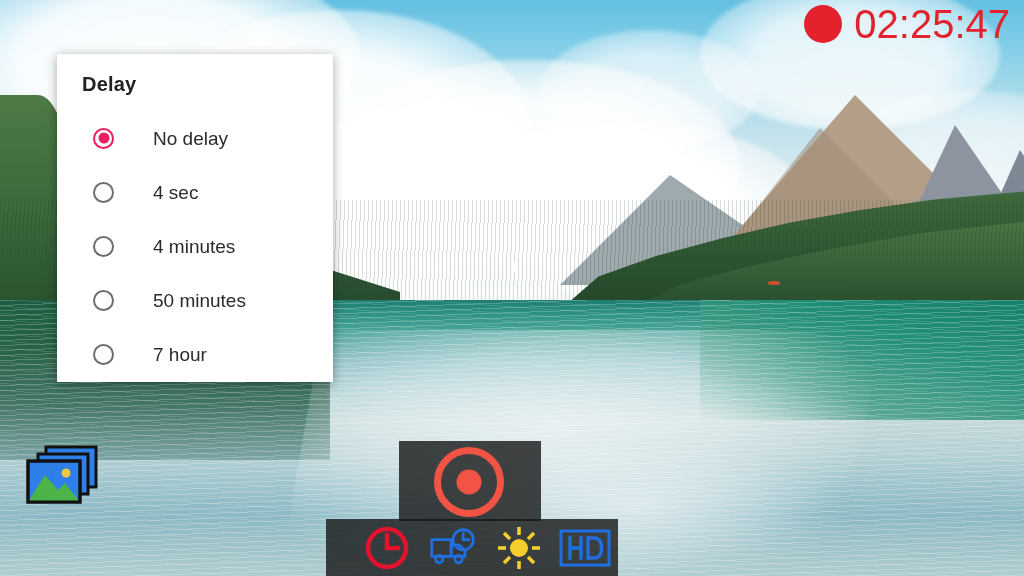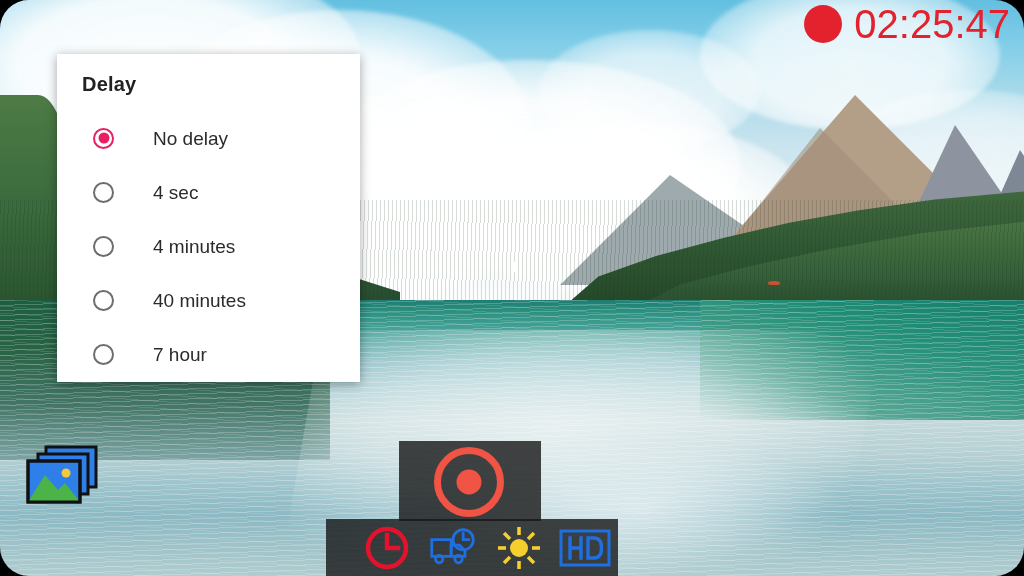--- a/index.html
+++ b/index.html
@@ -7,21 +7,20 @@
   html, body {
     width: 1024px; height: 576px;
     overflow: hidden;
     font-family: "Liberation Sans", sans-serif;
     background: #000;
   }
   #app {
     position: relative;
     width: 1024px; height: 576px;
     overflow: hidden;
-    border-radius: 29px;
   }
 
   
   .scene { position: absolute; inset: 0; overflow: hidden; }
 
   .sky {
     position: absolute; left: 0; top: 0; width: 1024px; height: 300px;
     background:
       linear-gradient(180deg, #63bfe0 0%, #7fcde8 14%, #a6d9ea 30%, #c9e4ee 48%, #dfecf0 70%, #e9eff0 100%);
   }
@@ -207,21 +206,21 @@
     font-weight: 400;
     color: #e3222e;
     letter-spacing: 0px;
     line-height: 1;
     font-family: "Liberation Sans", sans-serif;
   }
 
   
   .dialog {
     position: absolute; left: 57px; top: 54px;
-    width: 303px; height: 328px;
+    width: 276px; height: 328px;
     background: #ffffff;
     box-shadow: 0 2px 10px rgba(0,0,0,0.35);
     z-index: 50;
     padding: 0;
   }
   .dialog-title {
     font-size: 20px;
     font-weight: bold;
     color: #222222;
     padding: 20px 0 0 25px;
@@ -383,21 +382,21 @@
         <span class="option-label">4 sec</span>
       </div>
 
       <div class="option">
         <span class="radio"></span>
         <span class="option-label">4 minutes</span>
       </div>
 
       <div class="option">
         <span class="radio"></span>
-        <span class="option-label">40 minutes</span>
+        <span class="option-label">50 minutes</span>
       </div>
 
       <div class="option">
         <span class="radio"></span>
         <span class="option-label">7 hour</span>
       </div>
 
     </div>
   </div>
 

